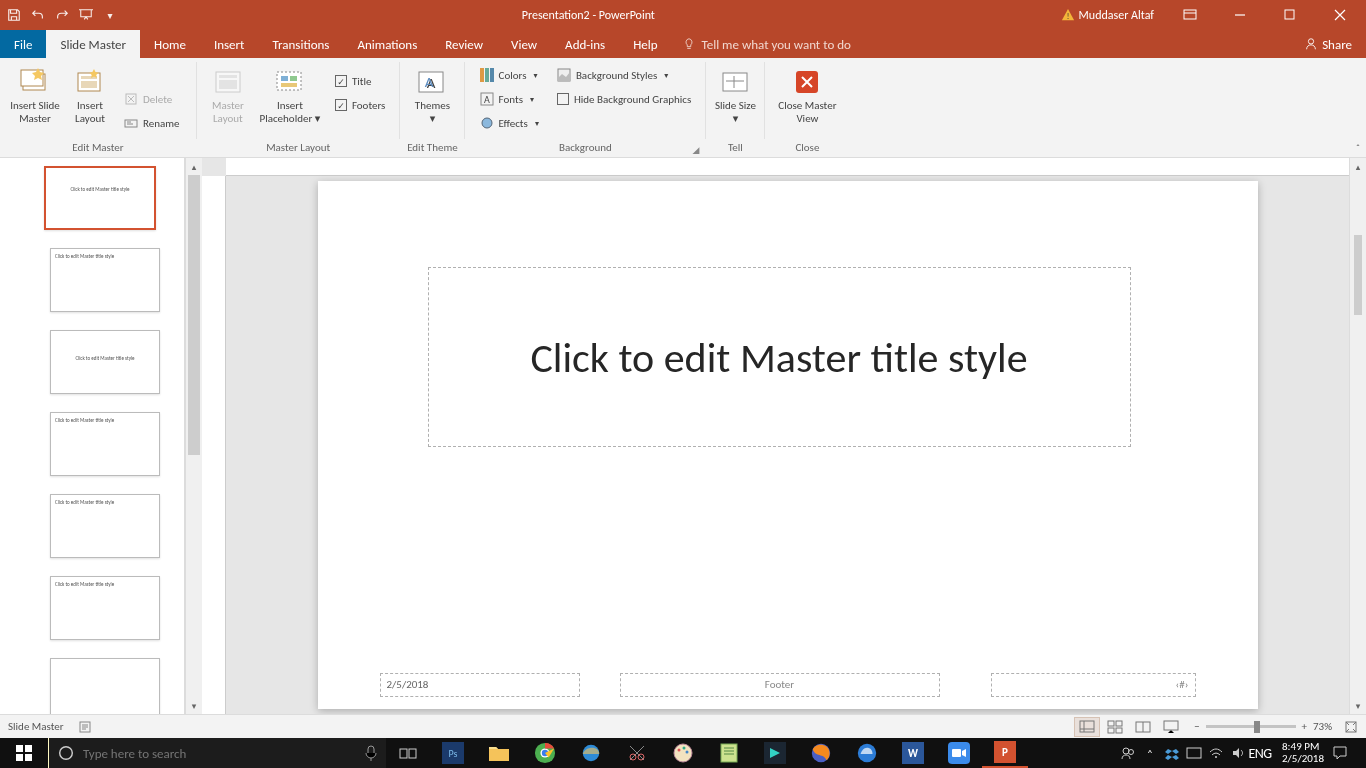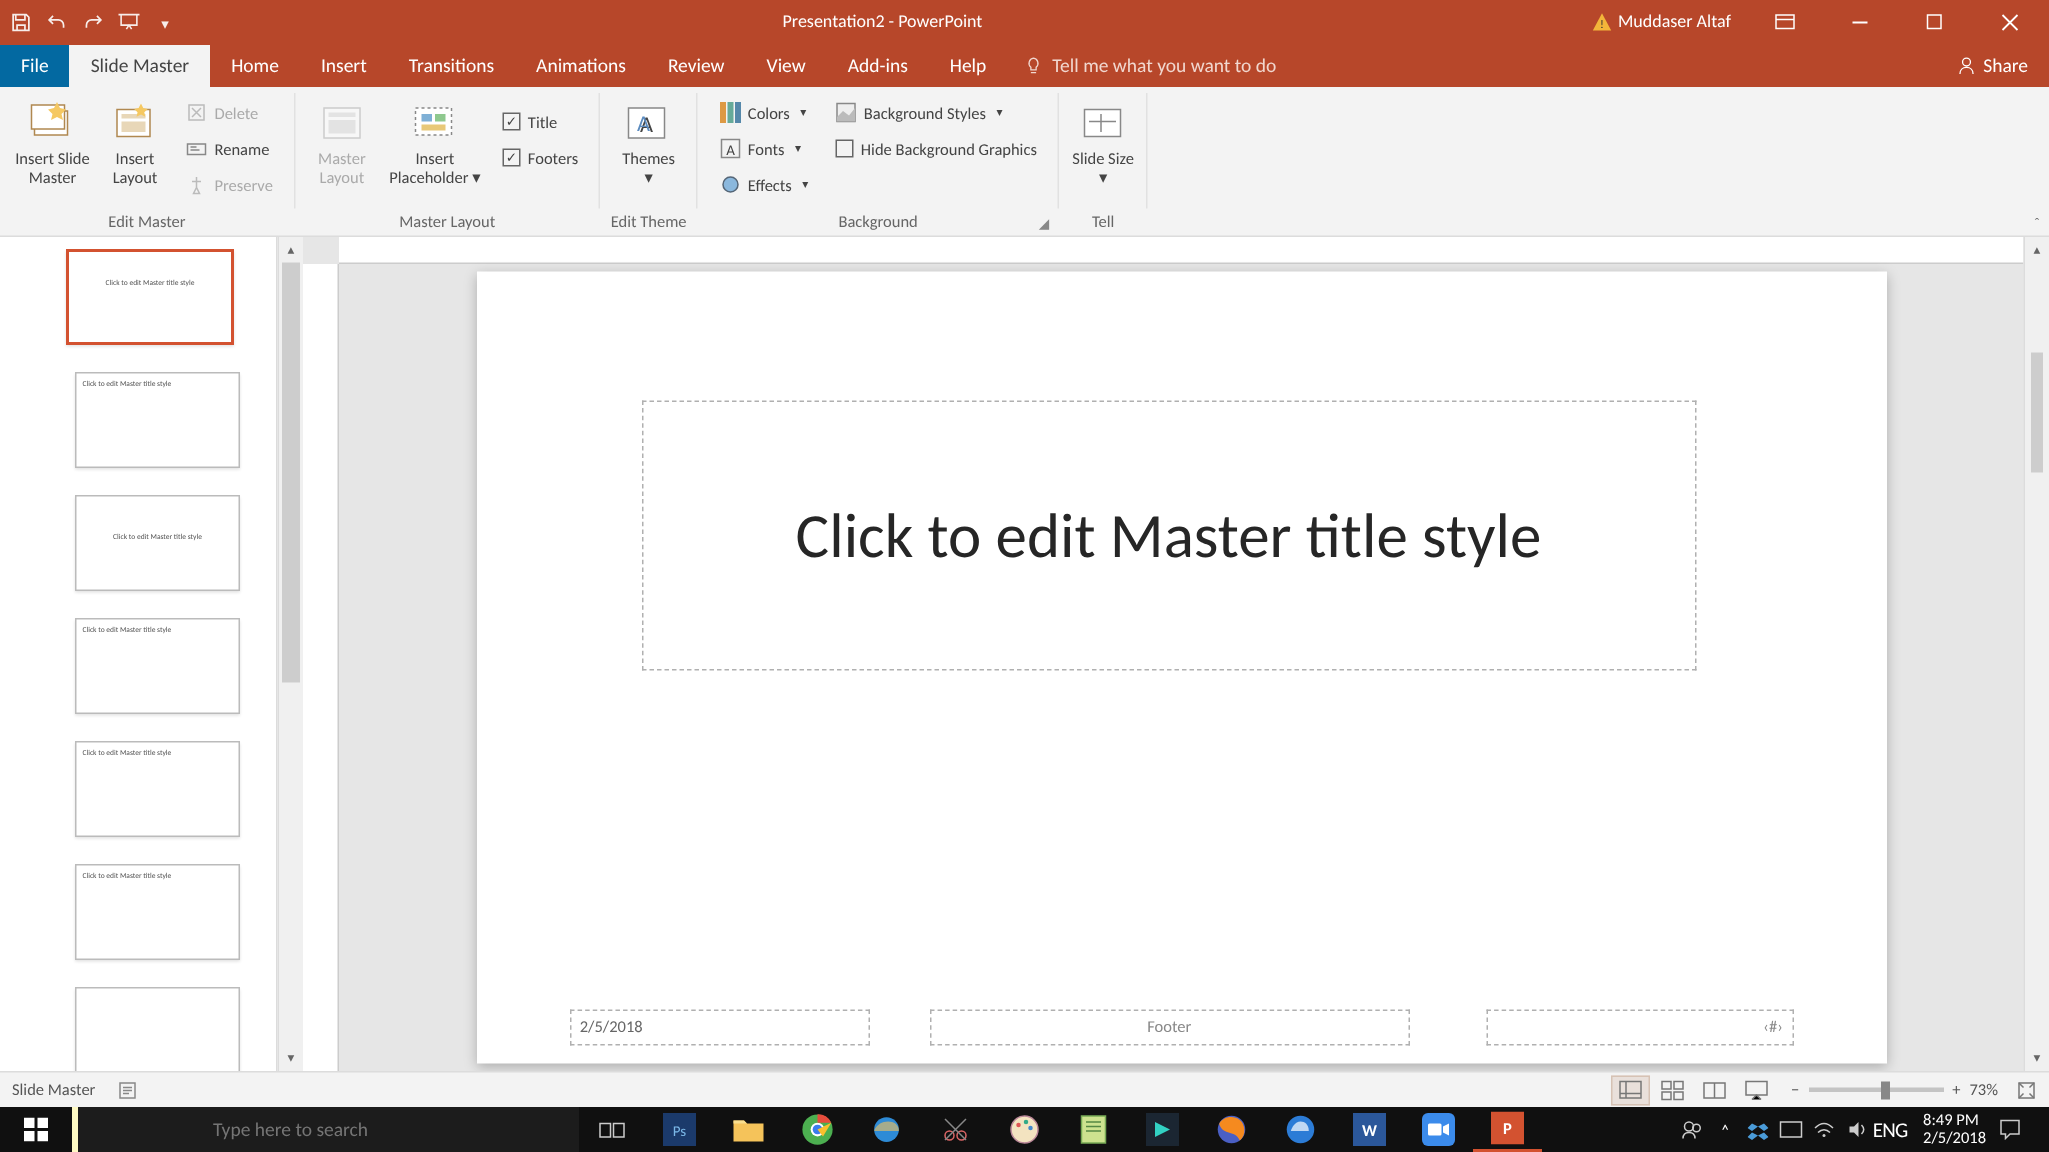--- a/index.html
+++ b/index.html
@@ -26,21 +26,21 @@
 
 .ribbon { height: 100px; background: #f3f3f3; border-bottom: 1px solid #dcdcdc; display: flex; font-size: 11px; color: #444; position: relative; }
 .group { display: flex; flex-direction: column; align-items: center; padding: 4px 6px 0 6px; }
 .group-label { color: #666; font-size: 11px; margin-top: auto; padding: 3px 0 3px; }
 .group-body { display: flex; align-items: flex-start; gap: 2px; height: 76px; }
 .sep { width: 1px; background: #e1e1e1; margin: 4px 0 18px 0; }
 .bigbtn { width: 58px; display: flex; flex-direction: column; align-items: center; justify-content: flex-start; padding: 4px 2px; gap: 2px; text-align: center; line-height: 1.15; }
 .bigbtn .bi { width: 32px; height: 32px; display: flex; align-items: center; justify-content: center; }
 .smallcol { display: flex; flex-direction: column; gap: 2px; padding: 2px 4px; }
 .smallbtn { display: flex; align-items: center; gap: 5px; height: 22px; padding: 0 4px; }
-.smallbtn.dis { color: #aaa; }
+.smallbtn.dis { color: #aaa; margin-top: 24px; }
 .chk { display: flex; align-items: center; gap: 5px; height: 22px; padding: 0 4px; }
 .chkbox { width: 12px; height: 12px; border: 1px solid #666; display: inline-flex; align-items: center; justify-content: center; font-size: 9px; }
 .ribbon-collapse { position: absolute; right: 6px; bottom: 2px; color: #666; font-size: 10px; }
 .launcher { position: absolute; right: 6px; bottom: 2px; font-size: 9px; color: #888; }
 .group-rel { position: relative; }
 
 
 .workspace { height: 556px; display: flex; background: #e6e6e6; }
 .thumb-col { width: 185px; background: #fff; border-right: 1px solid #dcdcdc; overflow: hidden; position: relative; }
 .thumb-inner { padding: 8px 0 8px 50px; }
@@ -71,21 +71,21 @@
 .view-btns { display: flex; gap: 2px; }
 .vbtn { width: 26px; height: 20px; display: flex; align-items: center; justify-content: center; border: 1px solid transparent; }
 .vbtn.active { background: #e9e0db; border-color: #d6c2b4; }
 .zoom { display: flex; align-items: center; gap: 6px; margin-left: 10px; }
 .zoom-track { width: 90px; height: 3px; background: #c4c4c4; position: relative; }
 .zoom-thumb { position: absolute; top: -4px; left: 48px; width: 6px; height: 12px; background: #888; }
 
 
 .taskbar { height: 30px; background: #101010; display: flex; align-items: center; color: #fff; font-size: 12px; }
 .start { width: 48px; height: 30px; display: flex; align-items: center; justify-content: center; }
-.search-box { width: 338px; height: 30px; background: #1c1c1c; display: flex; align-items: center; padding: 0 8px; gap: 8px; color: #ccc; border-left:4px solid #fef9c3;flex-direction:column; }
+.search-box { width: 338px; height: 30px; background: #1c1c1c; display: flex; align-items: center; padding: 0 8px; gap: 8px; color: #ccc; border-left:1px solid #fef9c3; }
 .search-box input { flex: 1; background: transparent; border: none; color: #ccc; font-size: 13px; outline: none; }
 .tb-icons { display: flex; align-items: center; }
 .tb-icons .ti { width: 44px; height: 30px; display: flex; align-items: center; justify-content: center; }
 .ti.app { width: 46px; }
 .tb-right { margin-left: auto; display: flex; align-items: center; }
 .tray { display: flex; align-items: center; gap: 6px; padding: 0 6px; }
 .tray .tico { width: 16px; height: 16px; display:flex; align-items:center; justify-content:center; font-size:11px; }
 .clock { text-align: left; font-size: 11px; line-height: 1.1; padding: 0 8px; }
 svg { display: block; }
 </style>
@@ -341,20 +341,34 @@
               <path stroke="#888" d="M6 11h18M14 6v12"></path>
             </svg>
           </div>
         <span><span>Slide Size</span> <span>▾</span></span>
       </div>
     </div>
     <div class="group-label">Tell</div>
   </div>
   <div class="sep"></div>
 
+  <div class="group">
+    <div class="group-body">
+      <div class="bigbtn" style="width:72px">
+        <div class="bi">
+            <svg width="26" height="26">
+              <rect x="2" y="2" width="22" height="22" rx="3" fill="#d64527"></rect>
+              <path stroke="#fff" stroke-width="2" d="M8 8l10 10M18 8L8 18"></path>
+            </svg>
+          </div>
+        <span>Close Master View</span>
+      </div>
+    </div>
+    <div class="group-label">Close</div>
+  </div>
 
   <span class="ribbon-collapse">ˆ</span>
 </div>
 
 <div class="workspace">
   <div class="thumb-col">
     <div class="thumb-inner">
       <div class="thumb master">
           <div class="ttext" style="text-align:center;padding-top:18px">Click to edit Master title style</div>
         </div>

